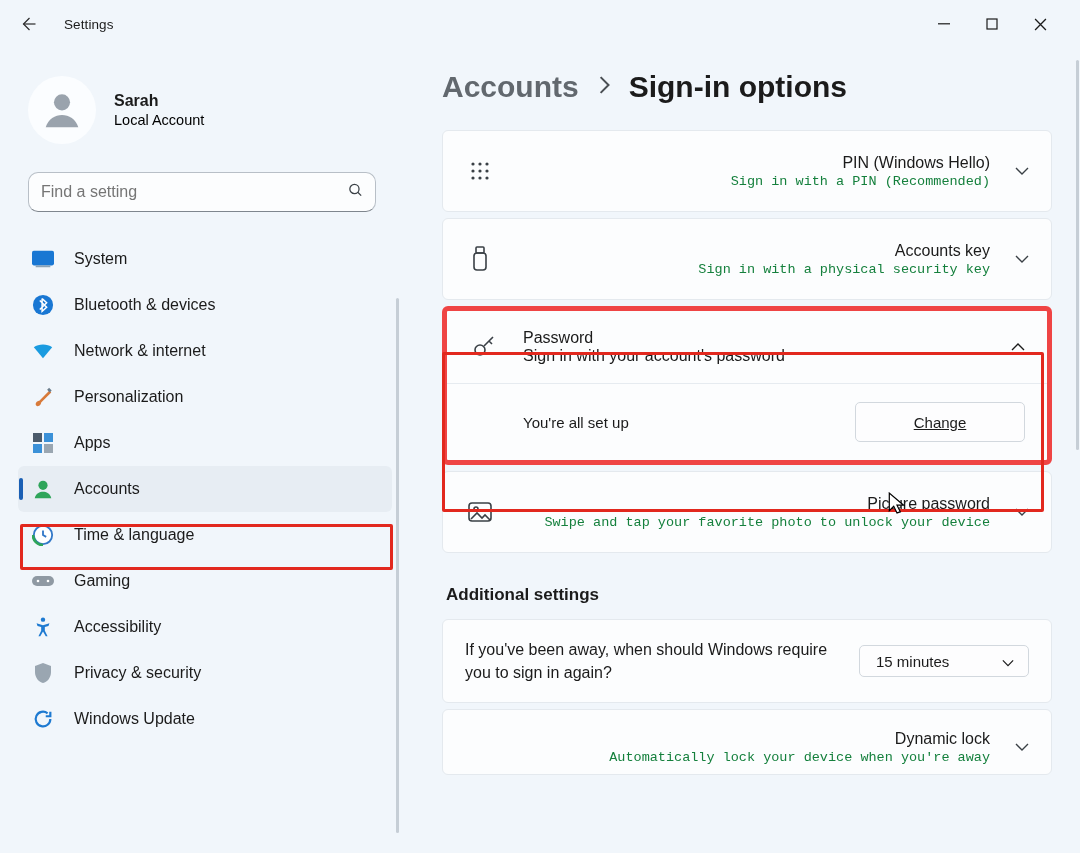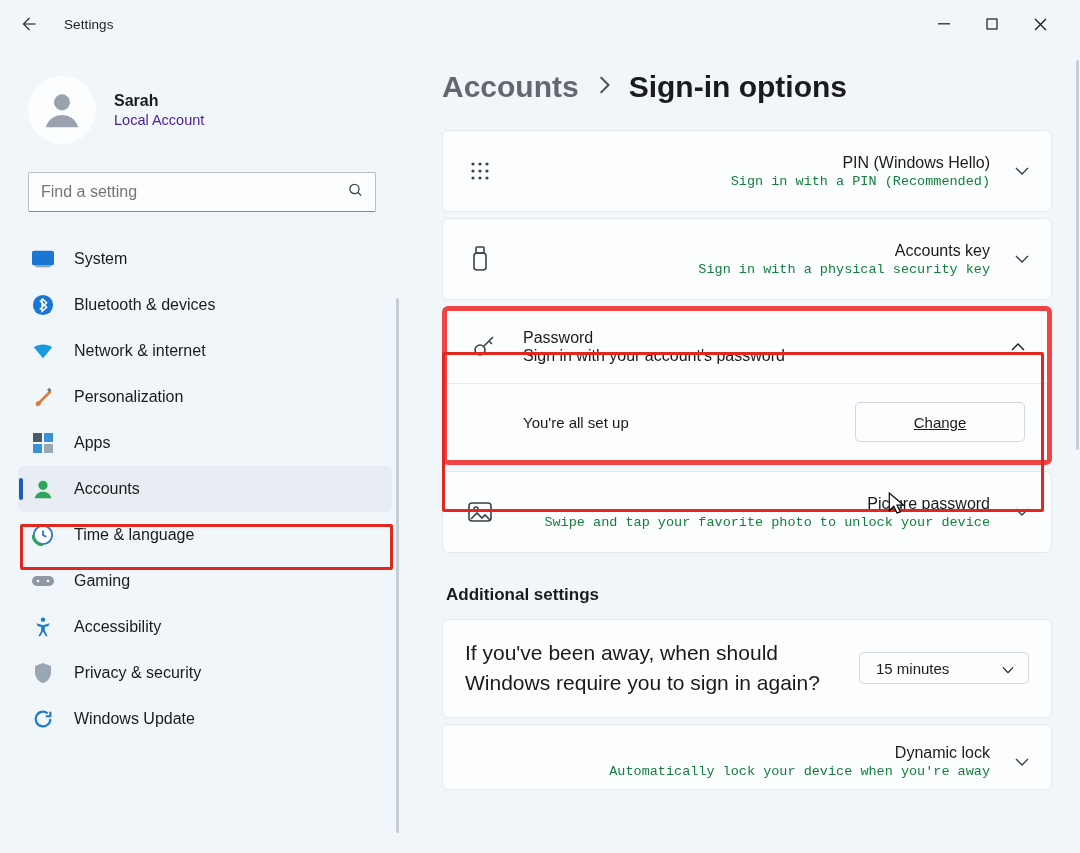--- a/index.html
+++ b/index.html
@@ -11,23 +11,23 @@
   .titlebar .title { font-size:13.5px; margin-left:16px; letter-spacing:.1px; }
   .win-controls { margin-left:auto; display:flex; }
   .win-controls .wbtn { width:48px; height:40px; display:flex; align-items:center; justify-content:center; color:#1b1b1b; }
   
   .layout { display:flex; height:calc(100% - 48px); }
   .sidebar { width:400px; padding:28px 0 0 0; position:relative; }
   .profile { display:flex; align-items:center; padding:0 24px 18px 28px; gap:18px; }
   .avatar { width:68px; height:68px; border-radius:50%; background:#fbfdff; display:flex; align-items:center; justify-content:center; }
   .avatar svg { width:46px; height:46px; fill:#9aa3ad; }
   .profile .name { font-size:16px; font-weight:600; }
-  .profile .sub { font-size:14.5px; color:#4c1d95; margin-top:2px; }
+  .profile .sub { font-size:14.5px; color:#000000; margin-top:2px; }
   .search { margin:10px 24px 18px 28px; position:relative; }
-  .search input { width:100%; height:40px; border:1px solid #b8bfc7; border-bottom:1.6px solid #7f868e; border-radius:2px; background:#fcfdfe; font-size:16px; padding:0 42px 0 12px; color:#2f3438; outline:none; }
+  .search input { width:100%; height:40px; border:1px solid #b8bfc7; border-bottom:1.6px solid #7f868e; border-radius:10px; background:#fcfdfe; font-size:16px; padding:0 42px 0 12px; color:#2f3438; outline:none; }
   .search .sicon { position:absolute; right:12px; top:50%; transform:translateY(-50%); color:#3a4046; }
   .nav { padding:6px 8px 0 18px; }
   .nav-item { height:46px; display:flex; align-items:center; gap:18px; padding:0 14px 0 12px; border-radius:6px; font-size:16px; color:#1b1b1b; position:relative; }
   .nav-item .nicon { width:26px; height:26px; display:flex; align-items:center; justify-content:center; }
   .nav-item.active { background:#e7edf3; }
   .nav-item.active::before { content:""; position:absolute; left:1px; top:12px; bottom:12px; width:3.5px; border-radius:3px; background:#1a5fb4; }
   .sidebar-scroll { position:absolute; right:1px; top:250px; bottom:20px; width:3px; background:#c6ced6; border-radius:2px; }
   
   .hl { position:absolute; border:3px solid #e2281e; border-radius:2px; pointer-events:none; z-index:50;}
   .hl1 { left:20px; top:524px; width:373px; height:46px; }
@@ -44,21 +44,21 @@
   .row .texts { flex:1; }
   .row .ttl { font-size:16px; }
   .row .sub { font-size:13.5px; color:#15803d; margin-top:2px;font-family:Liberation Mono, monospace; }
   .row .chev { color:#3a4046; }
   .expanded { border:5px solid #ef4444; border-radius:6px; background:#fcfdfe; margin-bottom:6px; }
   .expanded .hdr { display:flex; align-items:center; padding:18px 22px; gap:24px; border-bottom:1px solid #e6ebf0;}
   .expanded .body { display:flex; align-items:center; padding:18px 22px 18px 76px; gap:24px;}
   .btn { height:40px; min-width:170px; border:1px solid #d2d8de; border-radius:5px; background:#fdfdfe; font-size:15px; display:flex; align-items:center; justify-content:center; padding:0 22px;text-decoration:underline; }
   .section-title { font-size:17px; font-weight:600; margin:32px 0 14px 4px; }
   .wide-row { background:#fcfdfe; border:1px solid #e4e9ee; border-radius:6px; display:flex; align-items:center; padding:18px 22px; gap:24px; }
-  .wide-row .txt { flex:1; font-size:21px; line-height:1.45; color:#1b1b1b; }
+  .wide-row .txt { flex:1; font-size:16px; line-height:1.45; color:#1b1b1b; }
   .select { height:32px; min-width:170px; border:1px solid #d2d8de; border-radius:5px; background:#fdfdfe; font-size:15px; display:flex; align-items:center; justify-content:space-between; padding:0 14px 0 16px; gap:18px;}
   .cursor { position:absolute; left:888px; top:492px; z-index:60; pointer-events:none;}
   .outer-scroll { position:absolute; right:1px; top:60px; height:390px; width:3.5px; background:#c6ced6; border-radius:2px; }
 </style>
 </head>
 <body>
 <div class="window">
 
 <div class="titlebar">
   <div class="back">

